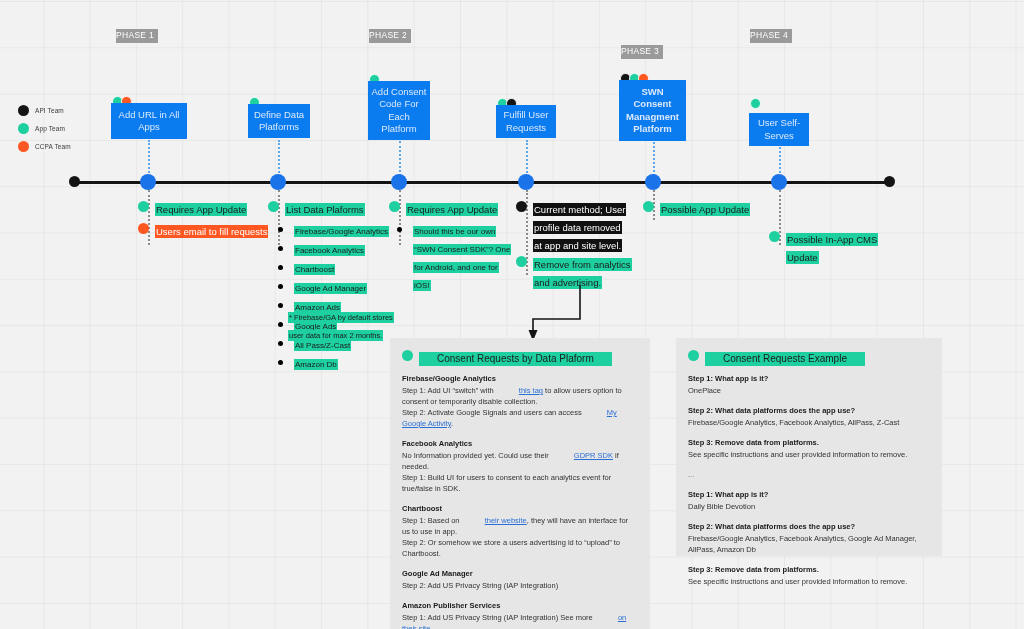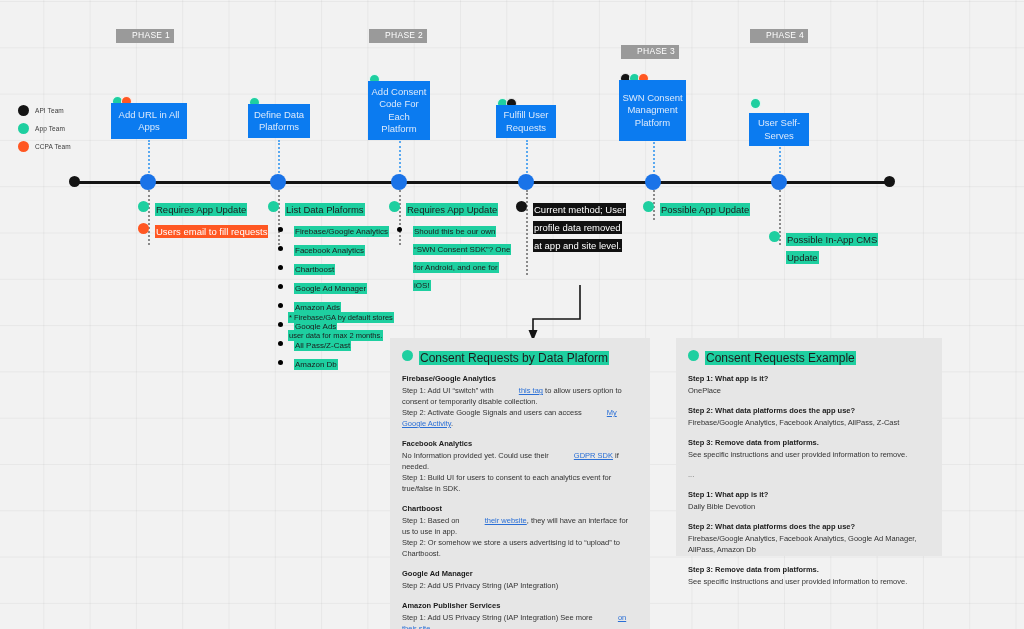--- a/index.html
+++ b/index.html
@@ -26,21 +26,21 @@
   .legend-dot { width: 11px; height: 11px; border-radius: 50%; flex: 0 0 auto; }
   .legend-label { font-size: 6.5px; color: #3a3a3a; margin-left: 6px; letter-spacing: .1px; }
 
   
   .phase {
     position: absolute;
     background: #9a9a9a;
     color: #ffffff;
     font-size: 8.5px;
     letter-spacing: .3px;
-    padding: 2px 4px 3px 16px;
+    padding: 2px 4px 3px 0;
     white-space: nowrap;
     line-height: 1;
   }
 
   
   #axis {
     position: absolute; left: 72px; top: 181px;
     width: 818px; height: 3px; background: #141414;
   }
   .cap {
@@ -109,21 +109,21 @@
     padding: 10px 12px 12px 12px;
   }
   .panel-title-row { position: relative; height: 16px; margin-bottom: 9px; }
   .panel-title-row .bullet {
     position: absolute; left: 0; top: 2px; width: 11px; height: 11px;
     border-radius: 50%; background: #1ecfa0;
   }
   .panel-title {
     margin-left: 17px; display: inline-block;
     background: #1ecfa0; color: #1c1c1c;
-    font-size: 12px; line-height: 14px; padding: 0 1px;
+    font-size: 10px; line-height: 14px; padding: 0 18px;
   }
   .sect { margin-bottom: 9px; }
   .sect h4 { font-size: 7.5px; color: #1b1b1b; font-weight: bold; line-height: 11px; margin-bottom: 1px; }
   .sect p  { font-size: 7.5px; color: #333333; line-height: 11px; }
   .lnk { color: #2a6fd6; text-decoration: underline; padding-left: 23px; }
   .dots-sep { font-size: 7.5px; color: #666; line-height: 11px; margin: 0 0 9px 0; }
 </style>
 </head>
 <body>
 
@@ -183,21 +183,21 @@
   </div>
   <div class="mbox" style="left:496px;top:105px;width:60px;height:33px;">Fulfill User Requests</div>
 
   <div class="stem-up" style="left:653px;top:142px;height:38px;"></div>
   <div class="node-dot" style="left:645px;"></div>
   <div class="mdots" style="left:620px;top:73px;">
     <span class="mdot" style="background:#141414;"></span>
     <span class="mdot" style="background:#1ecfa0;"></span>
     <span class="mdot" style="background:#ff5722;"></span>
   </div>
-  <div class="mbox" style="left:619px;top:80px;width:67px;height:61px;">SWN Consent Managment Platform</div>
+  <div class="mbox" style="left:619px;top:80px;width:67px;height:61px;font-weight:bold;">SWN Consent Managment Platform</div>
 
   <div class="stem-up" style="left:779px;top:140px;height:40px;"></div>
   <div class="node-dot" style="left:771px;"></div>
   <div class="mdots" style="left:750px;top:98px;">
     <span class="mdot" style="background:#1ecfa0;"></span>
   </div>
   <div class="mbox" style="left:749px;top:113px;width:60px;height:33px;">User Self-Serves</div>
 
   <div class="stem-down" style="left:148px;top:190px;height:55px;"></div>
   <div class="stem-down" style="left:278px;top:190px;height:55px;"></div>
@@ -240,20 +240,24 @@
     <ul class="subbullets" style="margin-left:24px;">
       <li><span class="hl hl-teal">Should this be our own “SWN Consent SDK”? One for Android, and one for iOS!</span></li>
     </ul>
   </div>
 
   <div class="note" style="left:516px;top:199px;width:110px;">
     <span class="bullet" style="background:#141414;"></span>
     <div class="body"><span class="hl hl-black">Current method; User profile data removed at app and site level.</span></div>
   </div>
 
+  <div class="note" style="left:516px;top:254px;width:116px;">
+    <span class="bullet" style="background:#1ecfa0;"></span>
+    <div class="body"><span class="hl hl-teal">Remove from analytics and advertising.</span></div>
+  </div>
 
   <div class="note" style="left:643px;top:199px;width:120px;">
     <span class="bullet" style="background:#1ecfa0;"></span>
     <div class="body"><span class="hl hl-teal">Possible App Update</span></div>
   </div>
 
 
   <div class="note" style="left:769px;top:229px;width:112px;">
     <span class="bullet" style="background:#1ecfa0;"></span>
     <div class="body"><span class="hl hl-teal">Possible In-App CMS Update</span></div>

